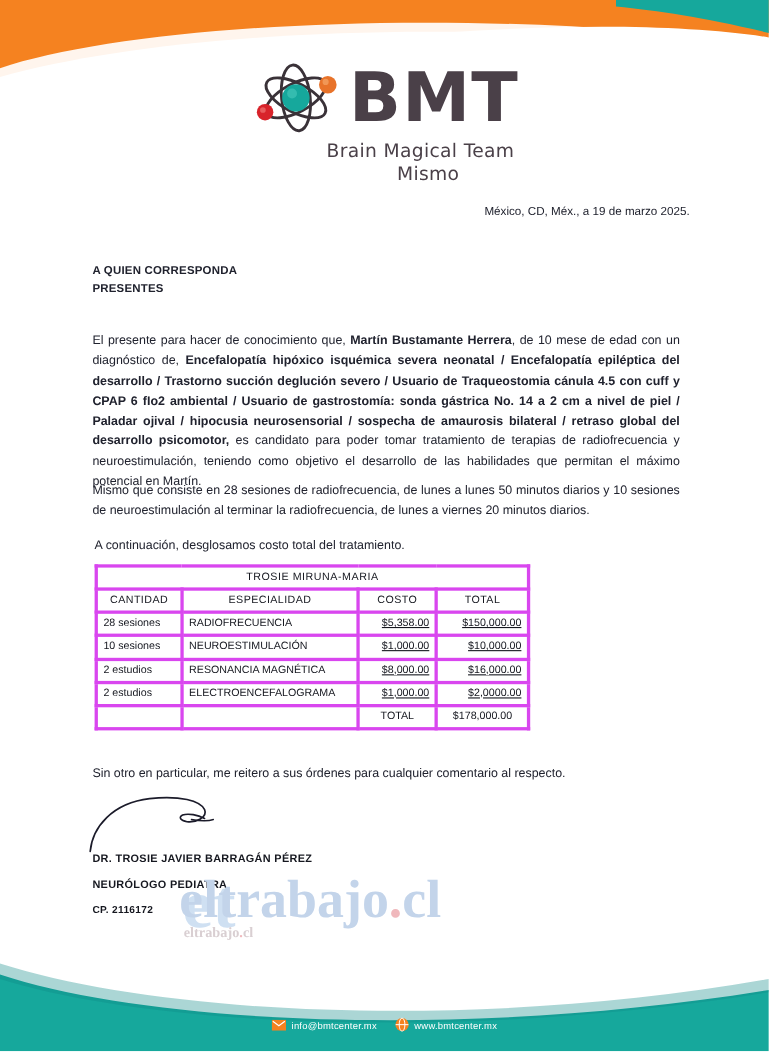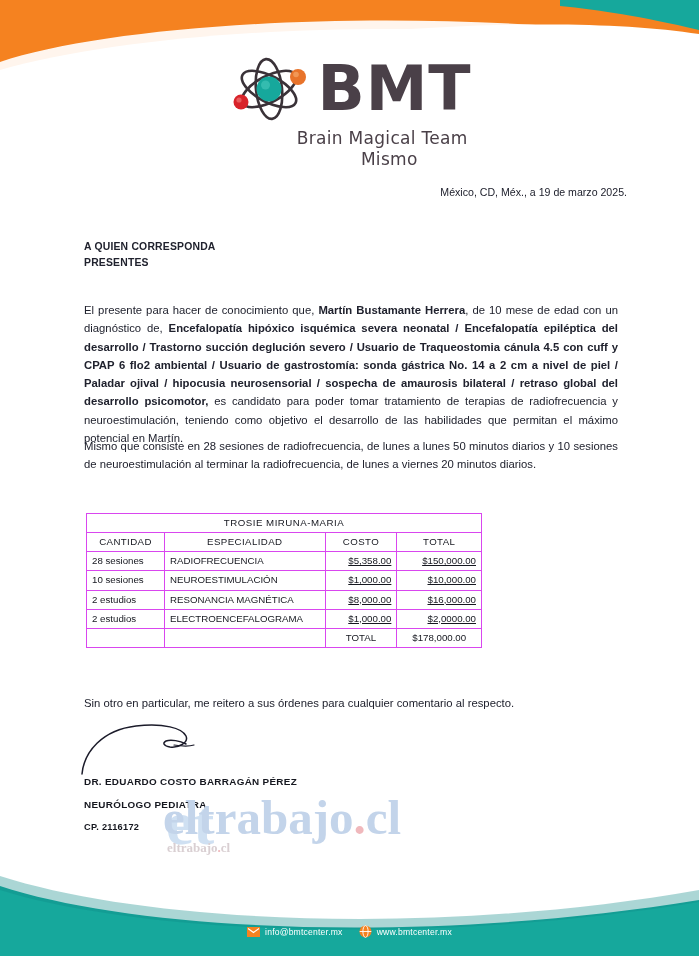--- a/index.html
+++ b/index.html
@@ -122,21 +122,21 @@
     left: 86px;
     width: 396px;
   }
   table.cost {
     border-collapse: collapse;
     width: 100%;
     font-size: 9.7px;
     color: #15171f;
   }
   table.cost td, table.cost th {
-    border: 1px solid #d946ef;
+    border: 3px solid #d946ef;
     padding: 3px 5px;
     font-weight: normal;
     line-height: 1.25;
   }
   .c-title {
     text-align: center;
     font-weight: bold;
     letter-spacing: 0.5px;
     padding: 4px 5px;
   }
@@ -275,20 +275,21 @@
     <div>A QUIEN CORRESPONDA</div>
     <div>PRESENTES</div>
   </div>
 
   <div id="para-main" class="doc-text">
     <span>El presente para hacer de conocimiento que, </span><b>Martín Bustamante Herrera</b><span>, de 10 mese de edad con un diagnóstico de, </span><b>Encefalopatía hipóxico isquémica severa neonatal / Encefalopatía epiléptica del desarrollo / Trastorno succión deglución severo / Usuario de Traqueostomia cánula 4.5 con cuff y CPAP 6 fIo2 ambiental / Usuario de gastrostomía: sonda gástrica No. 14 a 2 cm a nivel de piel / Paladar ojival / hipocusia neurosensorial / sospecha de amaurosis bilateral / retraso global del desarrollo psicomotor,</b><span> es candidato para poder tomar tratamiento de terapias de radiofrecuencia y neuroestimulación, teniendo como objetivo el desarrollo de las habilidades que permitan el máximo potencial en Martín.</span>
   </div>
 
   <div id="para-sessions" class="doc-text">Mismo que consiste en 28 sesiones de radiofrecuencia, de lunes a lunes 50 minutos diarios y 10 sesiones de neuroestimulación al terminar la radiofrecuencia, de lunes a viernes 20 minutos diarios.</div>
 
+  <div id="para-intro-table" class="doc-text">A continuación, desglosamos costo total del tratamiento.</div>
 
   <div id="cost-table-wrap">
     <table class="cost">
       <tbody>
         <tr>
           <td class="c-title" colspan="4">TROSIE MIRUNA-MARIA</td>
         </tr>
         <tr>
           <td class="c-head col-cant">CANTIDAD</td>
           <td class="c-head col-esp">ESPECIALIDAD</td>
@@ -332,21 +333,21 @@
   </div>
 
   <div id="para-closing" class="doc-text">Sin otro en particular, me reitero a sus órdenes para cualquier comentario al respecto.</div>
 
   <svg id="signature-svg" viewBox="0 0 150 58">
     <path d="M4,56 C6,34 24,12 58,8 C86,5 104,10 108,18 C111,25 100,30 92,29 C86,28 84,25 88,23 C93,21 102,23 108,26" fill="none" stroke="#1b1b2a" stroke-width="1.5" stroke-linecap="round"></path>
     <path d="M96,27 C102,28 110,29 116,27" fill="none" stroke="#1b1b2a" stroke-width="1.2" stroke-linecap="round"></path>
   </svg>
 
   <div id="sig-block">
-    <div>DR. EDUARDO COSTO BARRAGÁN PÉREZ</div>
+    <div>DR. TROSIE JAVIER BARRAGÁN PÉREZ</div>
     <div>NEURÓLOGO PEDIATRA</div>
     <div class="sig-small">CP. 2116172</div>
   </div>
 
   <div id="wm-et">et</div>
   <div id="wm-main">
     <span>eltrabajo</span><span class="dot">.</span><span>cl</span>
   </div>
   <div id="wm-small">
     <span>eltrabajo</span><span class="dot">.</span><span>cl</span>

